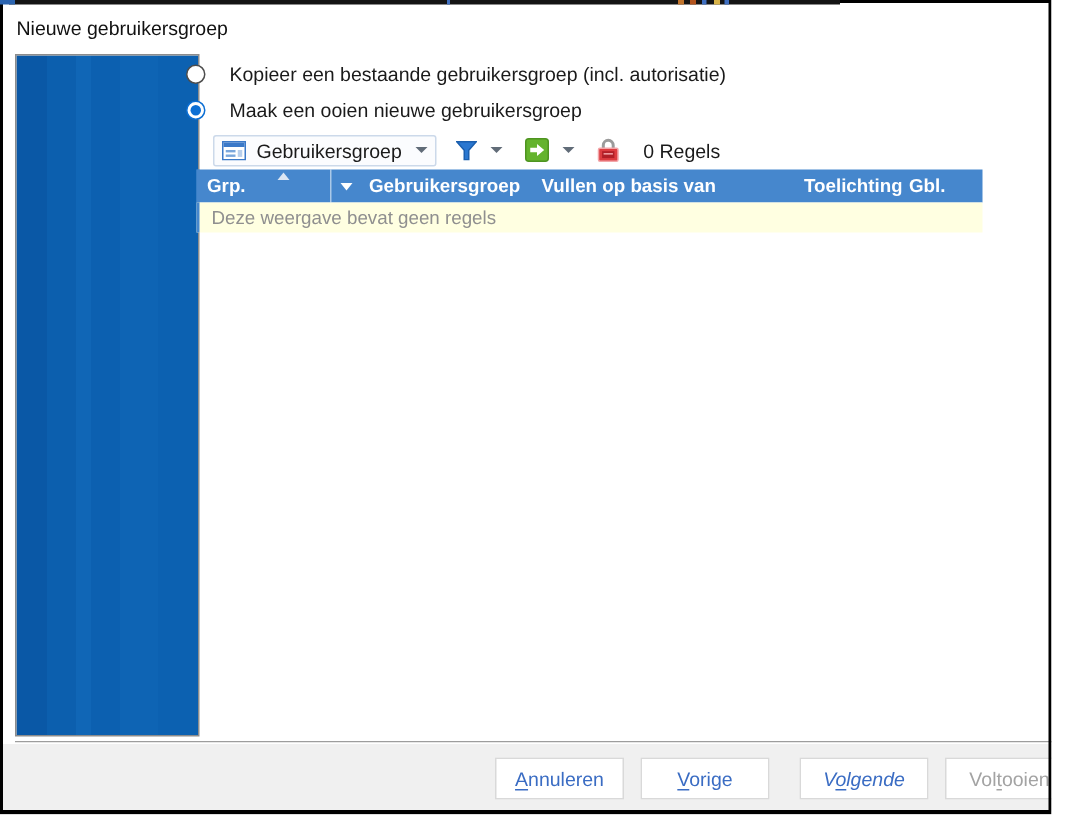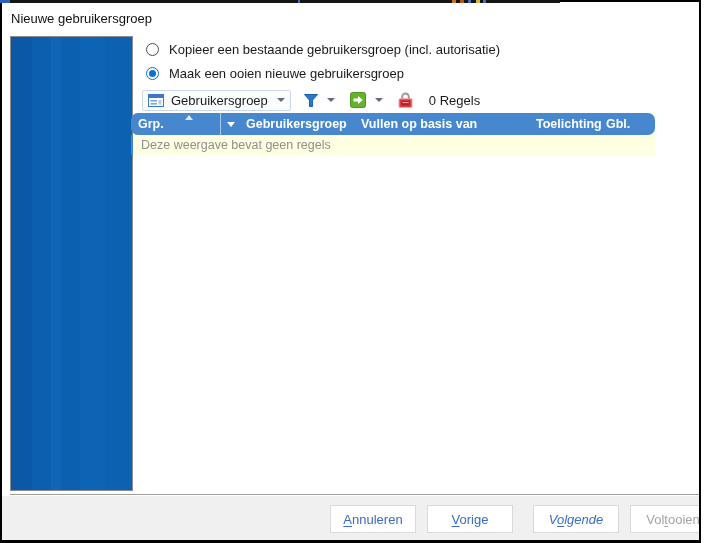--- a/index.html
+++ b/index.html
@@ -28,21 +28,21 @@
       #0a58a6 0%, #0a58a6 17%,
       #0c5fae 17%, #0c5fae 33%,
       #1066b6 33%, #1066b6 41%,
       #0c60b0 41%, #0c60b0 57%,
       #0e64b4 57%, #0e64b4 78%,
       #0c61b1 78%, #0c61b1 100%);
   }
   .right-margin{position:absolute;left:716px;top:34px;width:10px;height:462px;background:#f0f0f0;}
 
   
-  .radio-row{position:absolute;left:146px;height:16px;display:flex;align-items:center;gap:10px;cursor:default;}
+  .radio-row{position:absolute;left:124px;height:16px;display:flex;align-items:center;gap:16px;cursor:default;}
   .radio-row.r1{top:41px;}
   .radio-row.r2{top:65px;}
   .radio{width:13px;height:13px;border-radius:50%;background:#fff;border:1px solid #4d4d4d;
          box-sizing:border-box;position:relative;flex:0 0 auto;}
   .radio.sel{border-color:#0c6fd4;}
   .radio.sel::after{content:"";position:absolute;inset:2px;border-radius:50%;background:#0c6fd4;}
   .radio-label{font-size:13px;white-space:nowrap;}
 
   
   .toolbar{position:absolute;left:142px;top:87px;height:26px;display:flex;align-items:center;}
@@ -50,21 +50,21 @@
   .group-btn{border:1px solid #ccd9ea;background:#fbfcfe;padding:2px 5px;}
   .group-btn .lbl{font-size:13px;color:#1a1a1a;margin-left:2px;}
   .caret{width:0;height:0;border-left:4px solid transparent;border-right:4px solid transparent;
          border-top:4px solid #616c78;margin-left:4px;}
   .tb-gap-s{margin-left:9px;}
   .tb-gap-m{margin-left:7px;}
   .rows-count{font-size:13px;color:#1a1a1a;margin-left:12px;}
 
   
   .table{position:absolute;left:131px;top:113px;width:524px;}
-  .thead{display:flex;height:22px;background:#4687cd;border-left:2px solid #4687cd;box-sizing:border-box;border-radius:7px;}
+  .thead{display:flex;height:22px;background:#4687cd;border-left:2px solid #4687cd;box-sizing:border-box;}
   .th{position:relative;box-sizing:border-box;padding-left:5px;line-height:22px;
       font-size:12.5px;font-weight:bold;color:#ffffff;white-space:nowrap;overflow:hidden;cursor:pointer;}
   .c0{width:88px;border-right:1px solid rgba(255,255,255,.55);}
   .c1{width:20px;display:flex;align-items:center;justify-content:center;padding-left:0;}
   .c2{width:115px;}
   .c3{width:175px;}
   .c4{width:70px;}
   .c5{width:52px;}
   .sort-asc{position:absolute;left:52px;top:2px;width:0;height:0;
             border-left:4px solid transparent;border-right:4px solid transparent;

